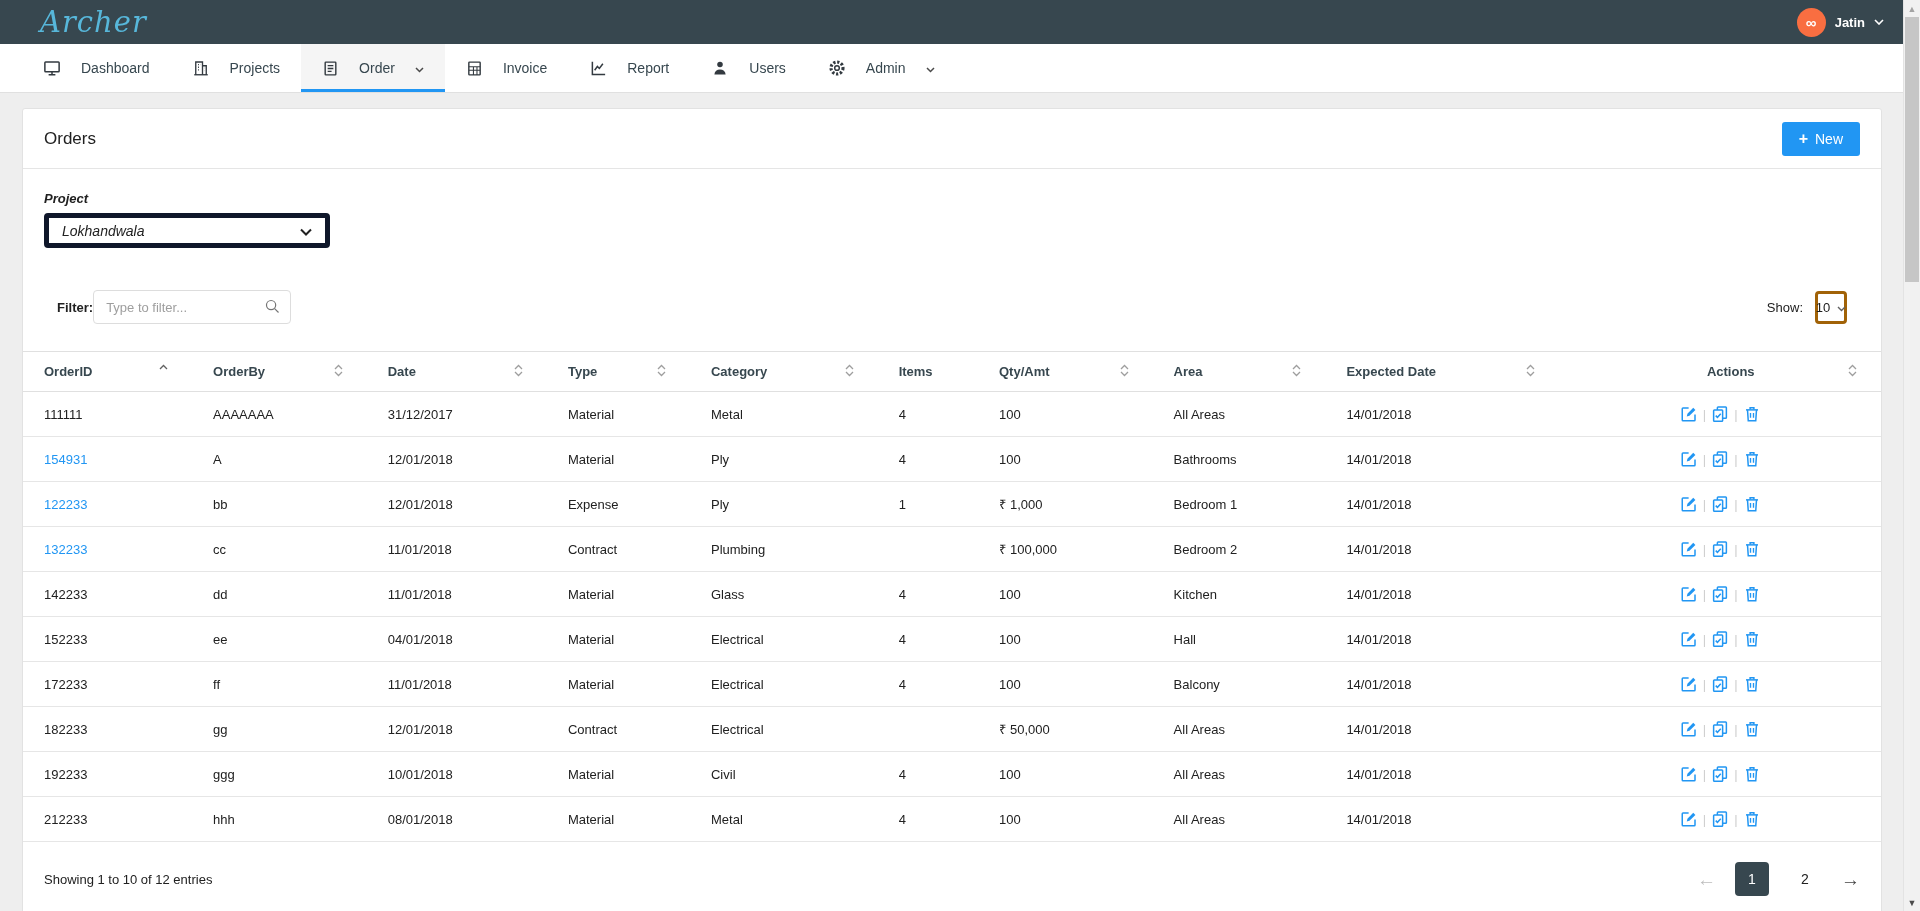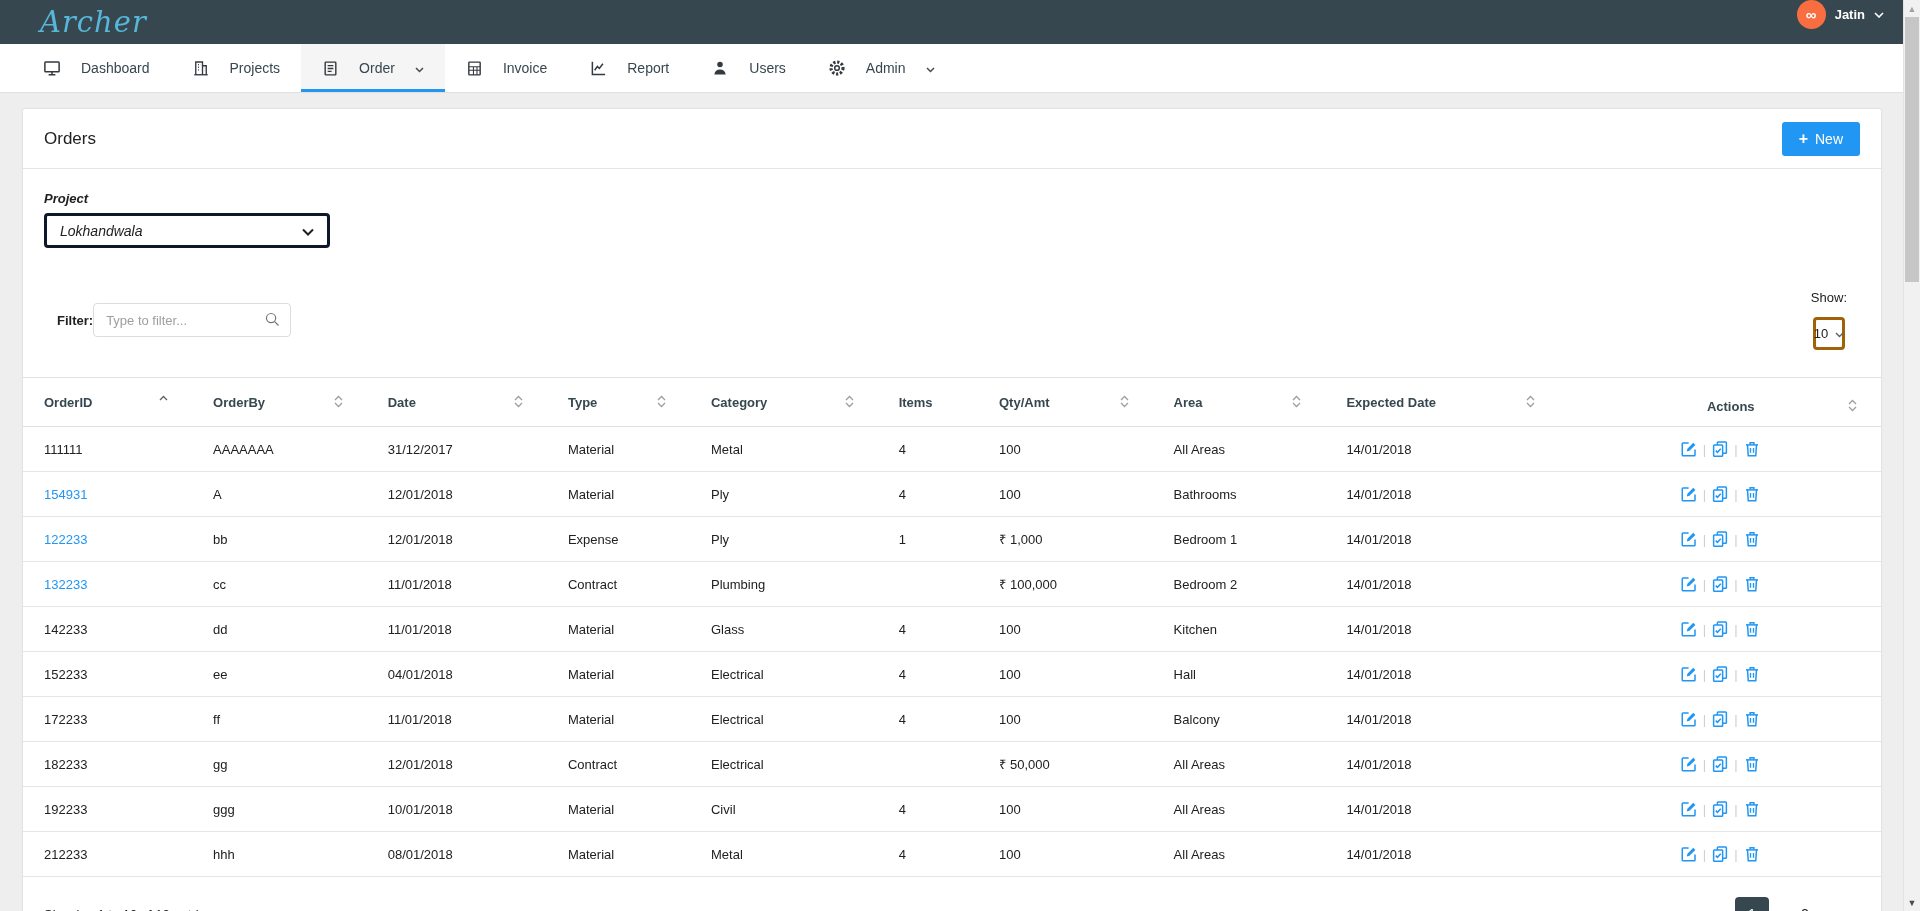--- a/index.html
+++ b/index.html
@@ -1,20 +1,20 @@
 <!DOCTYPE html>
 <html><head>
 <meta charset="utf-8">
 <style>
   * { margin:0; padding:0; box-sizing:border-box; }
   html,body { width:1920px; height:911px; overflow:hidden; }
   body { font-family:"Liberation Sans", sans-serif; background:#eeeeee; position:relative; }
 
   
-  .topbar { height:44px; background:#37474f; display:flex; align-items:flex-start; padding:0 36px 0 40px; }
+  .topbar { height:44px; background:#37474f; display:flex; align-items:center; padding:0 36px 0 40px; }
   .logo { font-family:"DejaVu Serif", serif; font-style:italic; font-size:29px; color:#57b7da; line-height:44px; letter-spacing:1px; cursor:pointer; }
   .user-area { margin-left:auto; display:flex; align-items:center; gap:9px; cursor:pointer; }
   .avatar { width:29px; height:29px; border-radius:50%; background:#f96e41; color:#fff; display:flex; align-items:center; justify-content:center; font-size:15px; font-weight:bold; }
   .user-name { color:#fff; font-size:13px; font-weight:bold; }
   .caret-sm { display:inline-flex; }
 
   
   .navbar { height:49px; background:#ffffff; border-bottom:1px solid #e0e0e0; display:flex; align-items:stretch; padding-left:22px; }
   .nav-item { display:flex; align-items:center; gap:20px; padding:0 21px; font-size:14px; color:#37474f; cursor:pointer; }
   .nav-item .nicon { display:inline-flex; color:#333a40; }
@@ -23,42 +23,42 @@
   
   .main { margin:15px 38px 6px 22px; }
   .card { background:#fff; border:1px solid #e2e2e2; border-radius:3px; min-height:794px; }
   .card-header { display:flex; align-items:center; justify-content:space-between; padding:0 21px; height:60px; border-bottom:1px solid #e5e5e5; }
   .page-title { font-size:17px; color:#212121; }
   .btn-new { background:#2196f3; border:none; color:#fff; font-size:14px; font-family:inherit; border-radius:3px; padding:9px 17px; display:flex; align-items:center; gap:7px; cursor:pointer; }
   .btn-new .plus { font-size:16px; font-weight:bold; line-height:1; }
 
   .controls { padding:22px 21px 0 21px;font-style:italic; }
   .field-label { font-size:13px; font-weight:bold; color:#212121; margin-bottom:7px; }
-  .select-box { width:286px; height:35px; border:3px solid #0f172a; border-radius:4px; background:#fff; display:flex; align-items:center; justify-content:space-between; padding:0 13px; font-size:14px; color:#212121; cursor:pointer; }
+  .select-box { width:286px; height:35px; border:5px solid #0f172a; border-radius:4px; background:#fff; display:flex; align-items:center; justify-content:space-between; padding:0 13px; font-size:14px; color:#212121; cursor:pointer; }
 
   .filter-row { margin-top:42px; padding:0 34px; display:flex; align-items:center; }
   .filter-label { font-size:13px; font-weight:bold; color:#212121; }
   .filter-input-wrap { position:relative; }
   .filter-input { width:198px; height:34px; border:1px solid #ddd; border-radius:4px; padding:0 36px 0 12px; font-size:13px; font-family:inherit; color:#212121; outline:none; }
   .filter-input::placeholder { color:#9e9e9e; }
   .search-ic { position:absolute; right:10px; top:8px; color:#757575; }
-  .show-group { margin-left:auto; display:flex; align-items:center; gap:12px;flex-direction:column; }
+  .show-group { margin-left:auto; display:flex; align-items:center; gap:12px; }
   .show-label { font-size:13px; color:#212121; }
   .show-select { width:32px; height:33px; border:3px solid #a16207; border-radius:4px; display:flex; align-items:center; justify-content:center; gap:7px; font-size:13px; color:#212121; cursor:pointer; background:#fff; }
 
   
   .orders-table { width:100%; border-collapse:collapse; margin-top:27px; font-size:13px; table-layout:fixed; }
   .orders-table th { text-align:left; color:#37474f; font-weight:bold; padding:12px 0 12px 21px; border-top:1px solid #e0e0e0; border-bottom:1px solid #e0e0e0; cursor:pointer; }
   .orders-table th:nth-child(1){width:9.1%} .orders-table th:nth-child(2){width:9.4%}
   .orders-table th:nth-child(3){width:9.7%} .orders-table th:nth-child(4){width:7.7%}
   .orders-table th:nth-child(5){width:10.1%} .orders-table th:nth-child(6){width:5.4%}
   .orders-table th:nth-child(7){width:9.4%} .orders-table th:nth-child(8){width:9.3%}
   .orders-table th:nth-child(9){width:12.6%} .orders-table th:nth-child(10){width:17.3%}
   .th-inner { display:flex; justify-content:space-between; padding-right:24px; }
-  .th-inner.center { justify-content:center; position:relative; padding-right:0;margin-top:9px; }
+  .th-inner.center { justify-content:center; position:relative; padding-right:0; }
   .th-inner.center .sorter { position:absolute; right:24px; }
   .sorter { display:flex; flex-direction:column; gap:1px; color:#9e9e9e; line-height:0; }
   .sorter.asc { color:#616161; }
   .orders-table td { padding:0 0 0 21px; height:45px; border-bottom:1px solid #e6e6e6; color:#212121; }
   td.actions-cell { text-align:center; padding-left:0; white-space:nowrap; }
   .id-link { color:#2196f3; cursor:pointer; }
   .act-btn { display:inline-flex; vertical-align:middle; color:#2196f3; cursor:pointer; }
   .act-sep { color:#cfcfcf; margin:0 5px; vertical-align:middle; }
 
   

